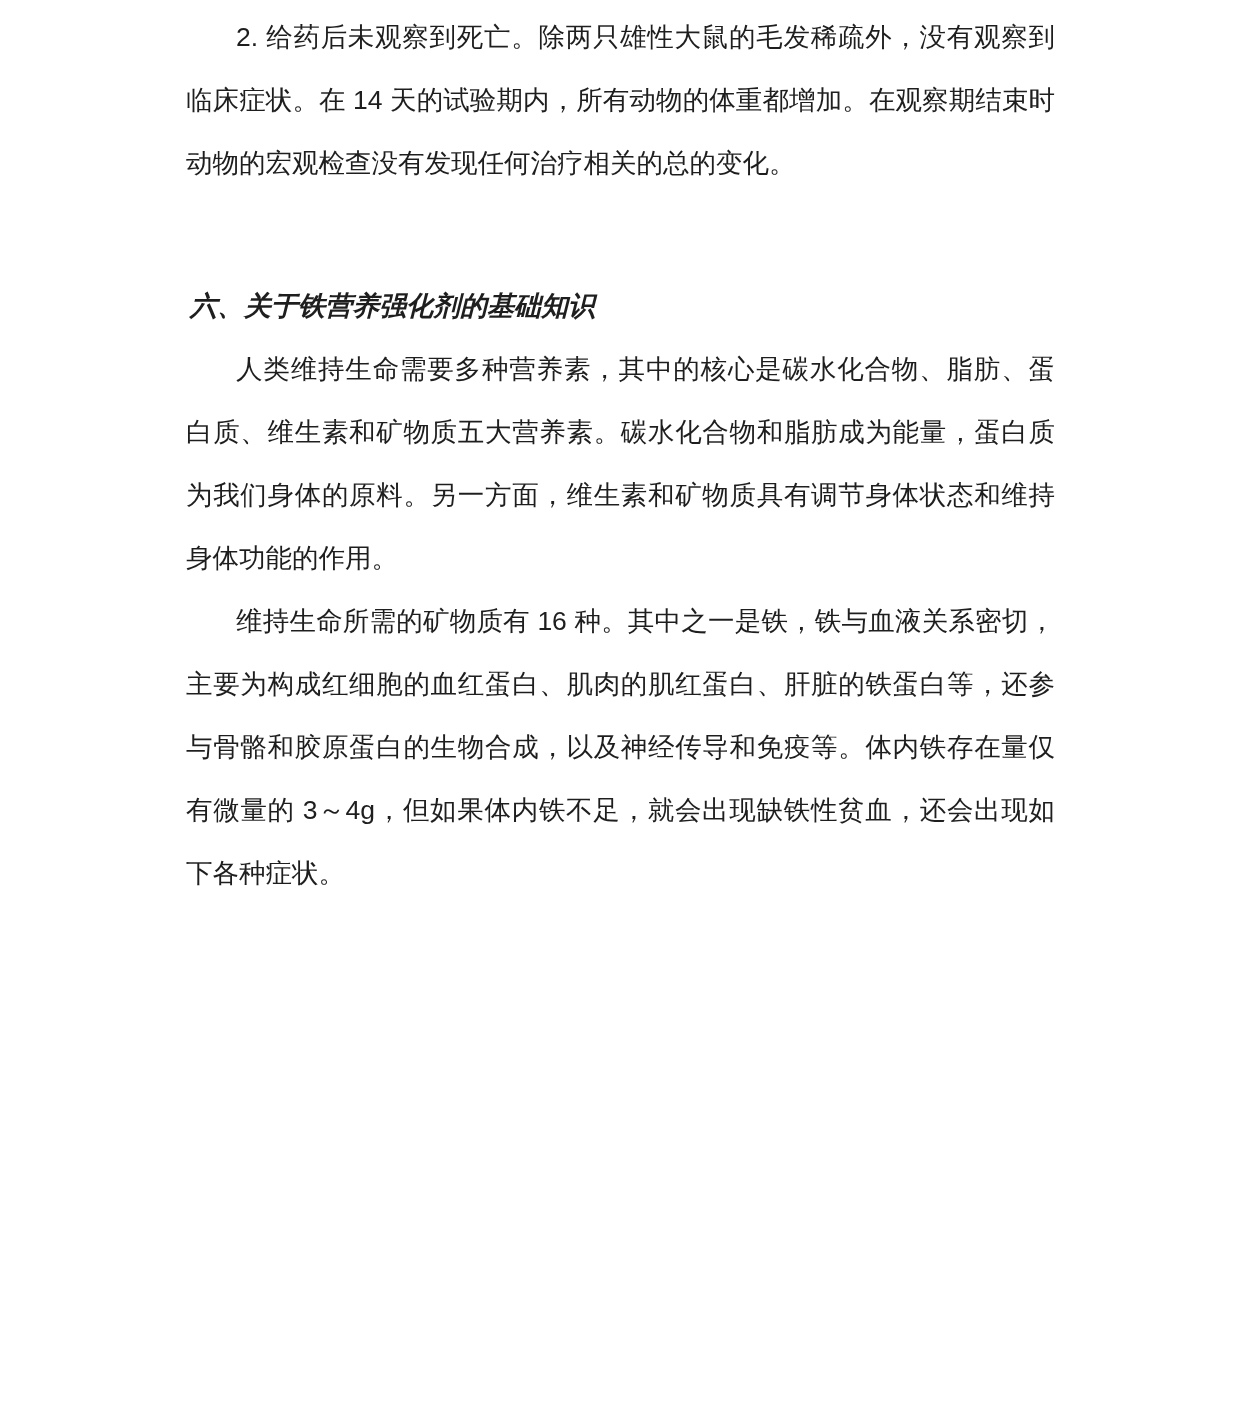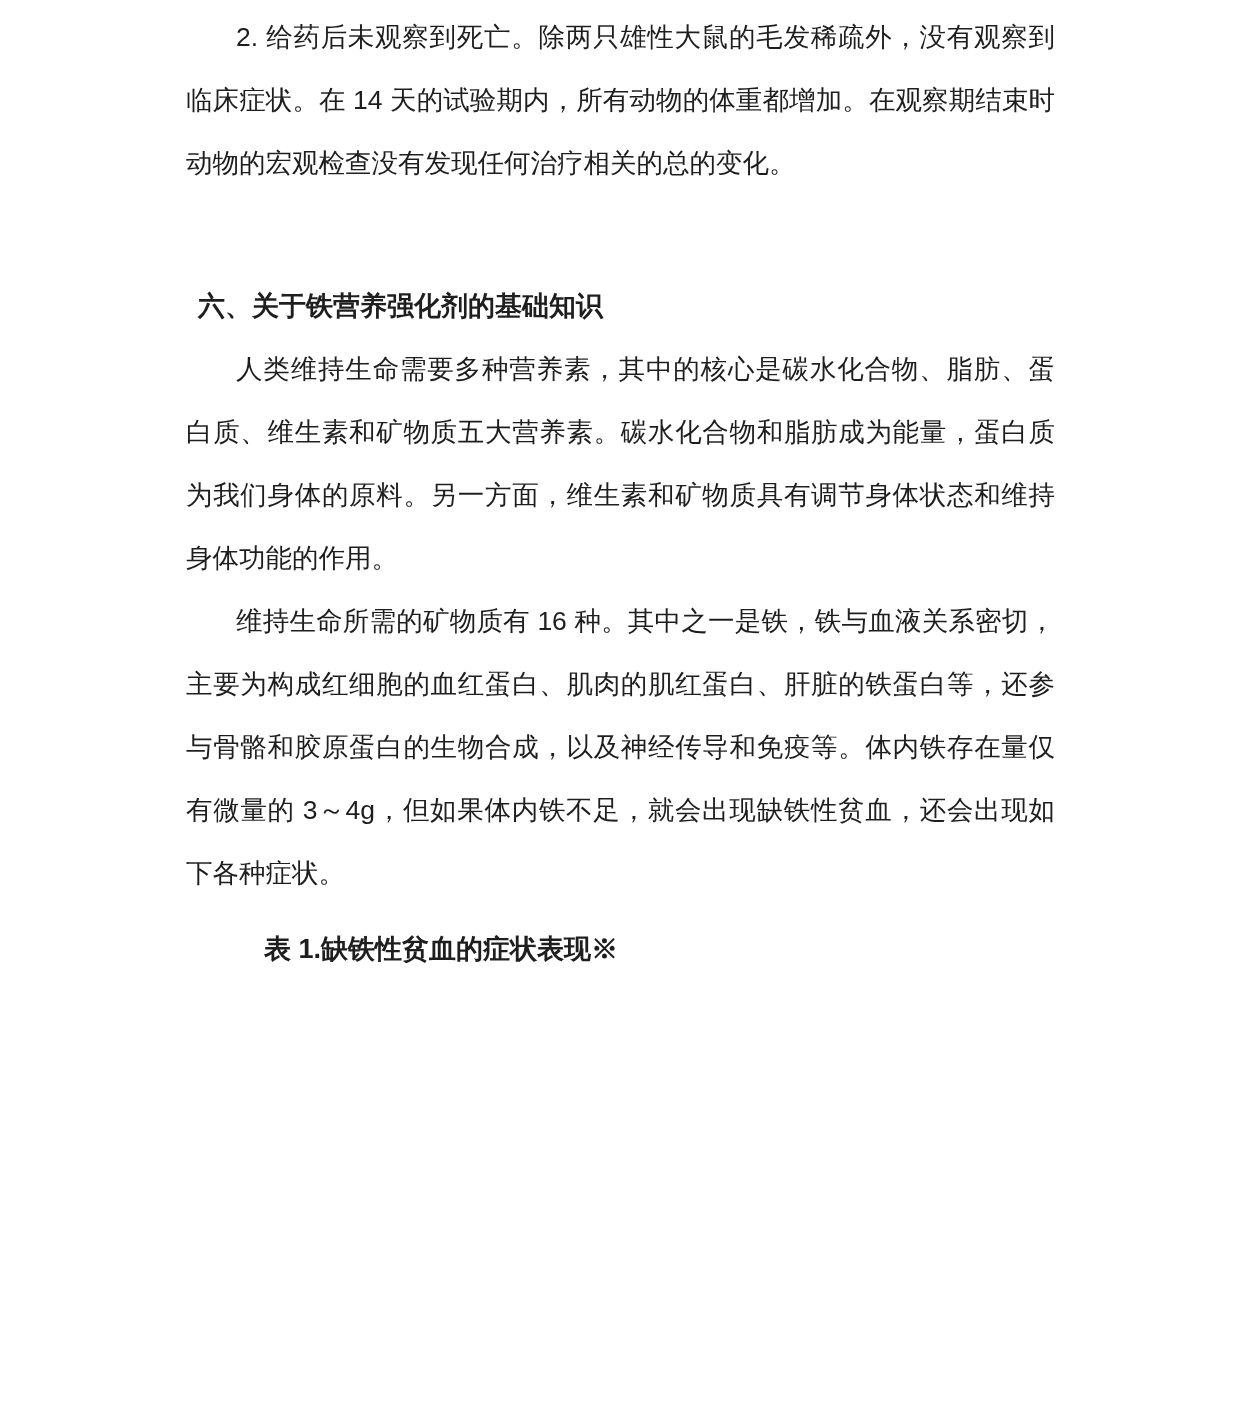--- a/index.html
+++ b/index.html
@@ -24,25 +24,26 @@
   .body-para {
     margin: 0;
     font-size: 26.5px;
     line-height: 63px;
     text-align: justify;
     text-justify: inter-ideograph;
     text-indent: 50px;
     word-break: break-word;
   }
   .section-heading {
-    margin: 80px 0 0 12px;
+    margin: 80px 0 0 4px;
     font-size: 27px;
     font-weight: bold;
     line-height: 63px;
     text-indent: 0;
+    font-style: italic;
   }
   .sub-heading {
     margin: 0;
     font-size: 27px;
     font-weight: bold;
     line-height: 63px;
     text-indent: 0;
   }
   .table-caption {
     margin: 24px 0 0 78px;
@@ -59,15 +60,14 @@
   <p class="body-para">2. 给药后未观察到死亡。除两只雄性大鼠的毛发稀疏外，没有观察到临床症状。在 14 天的试验期内，所有动物的体重都增加。在观察期结束时动物的宏观检查没有发现任何治疗相关的总的变化。</p>
 
 
   <h2 class="section-heading">六、关于铁营养强化剂的基础知识</h2>
 
 
   <p class="body-para">人类维持生命需要多种营养素，其中的核心是碳水化合物、脂肪、蛋白质、维生素和矿物质五大营养素。碳水化合物和脂肪成为能量，蛋白质为我们身体的原料。另一方面，维生素和矿物质具有调节身体状态和维持身体功能的作用。</p>
 
   <p class="body-para">维持生命所需的矿物质有 16 种。其中之一是铁，铁与血液关系密切，主要为构成红细胞的血红蛋白、肌肉的肌红蛋白、肝脏的铁蛋白等，还参与骨骼和胶原蛋白的生物合成，以及神经传导和免疫等。体内铁存在量仅有微量的 3～4g，但如果体内铁不足，就会出现缺铁性贫血，还会出现如下各种症状。</p>
 
-  <div class="table-caption">表 1.缺铁性贫血的症状表现※</div>
 
 </div>
 
 </body></html>

